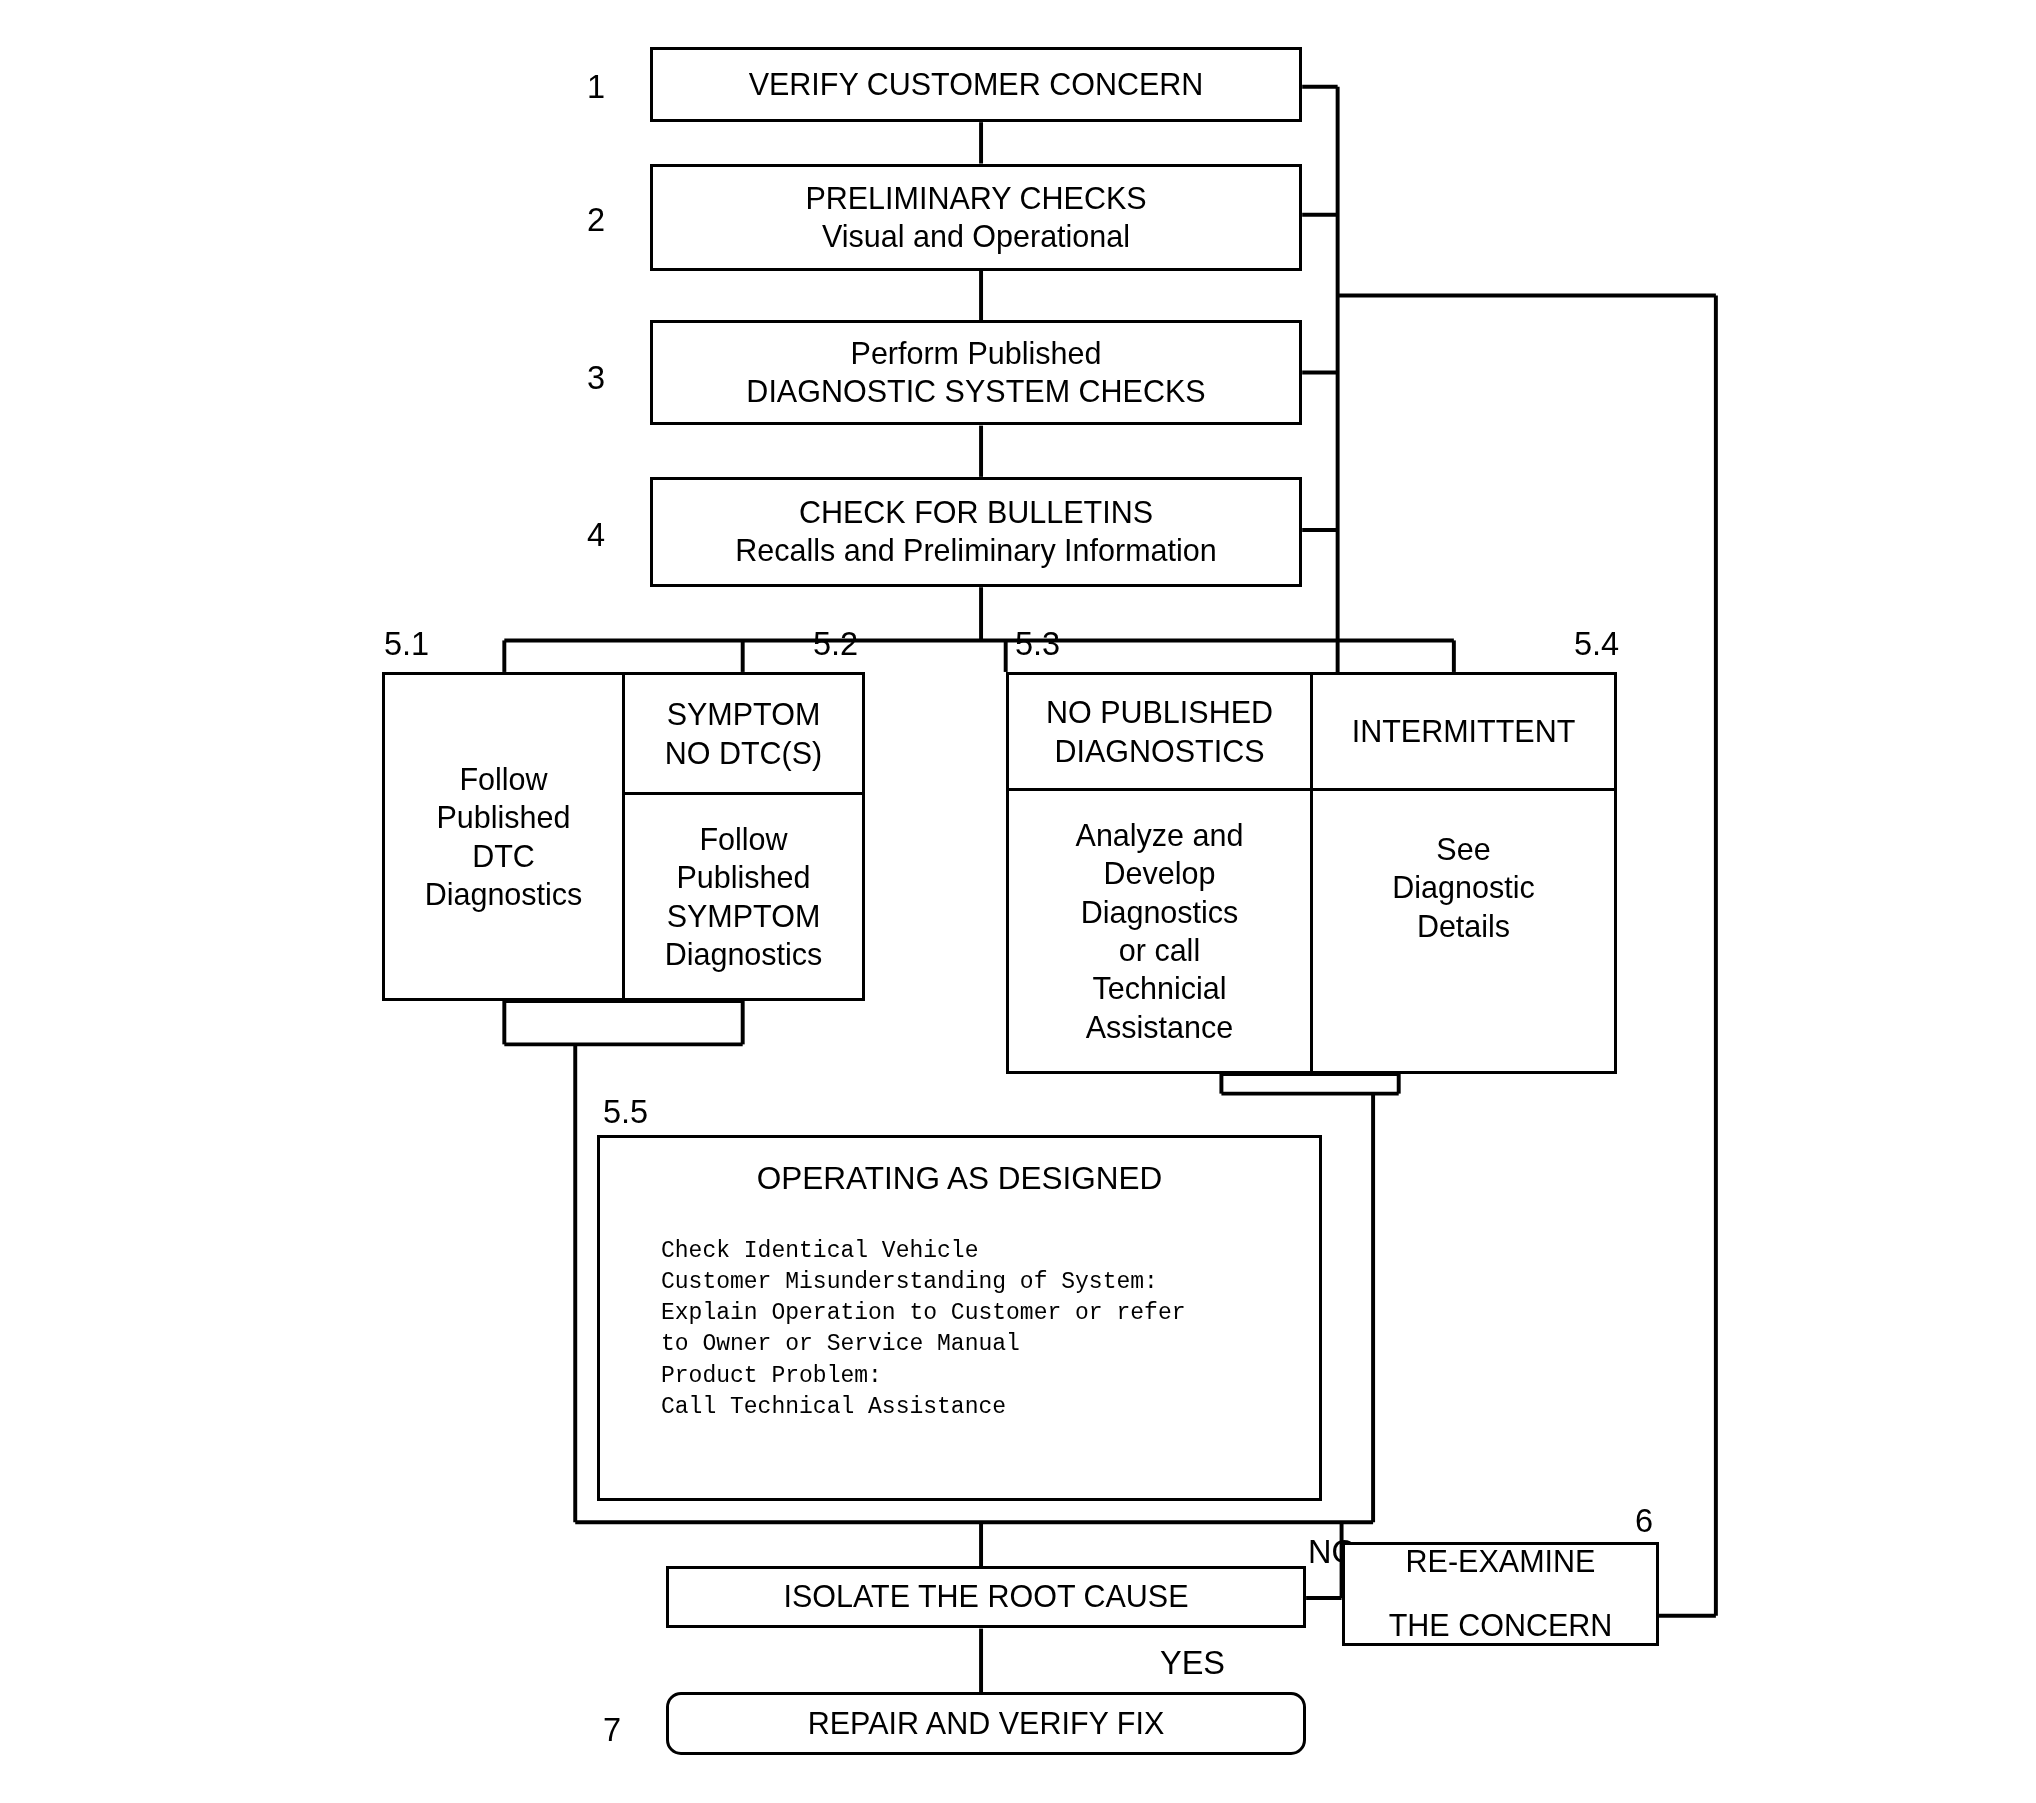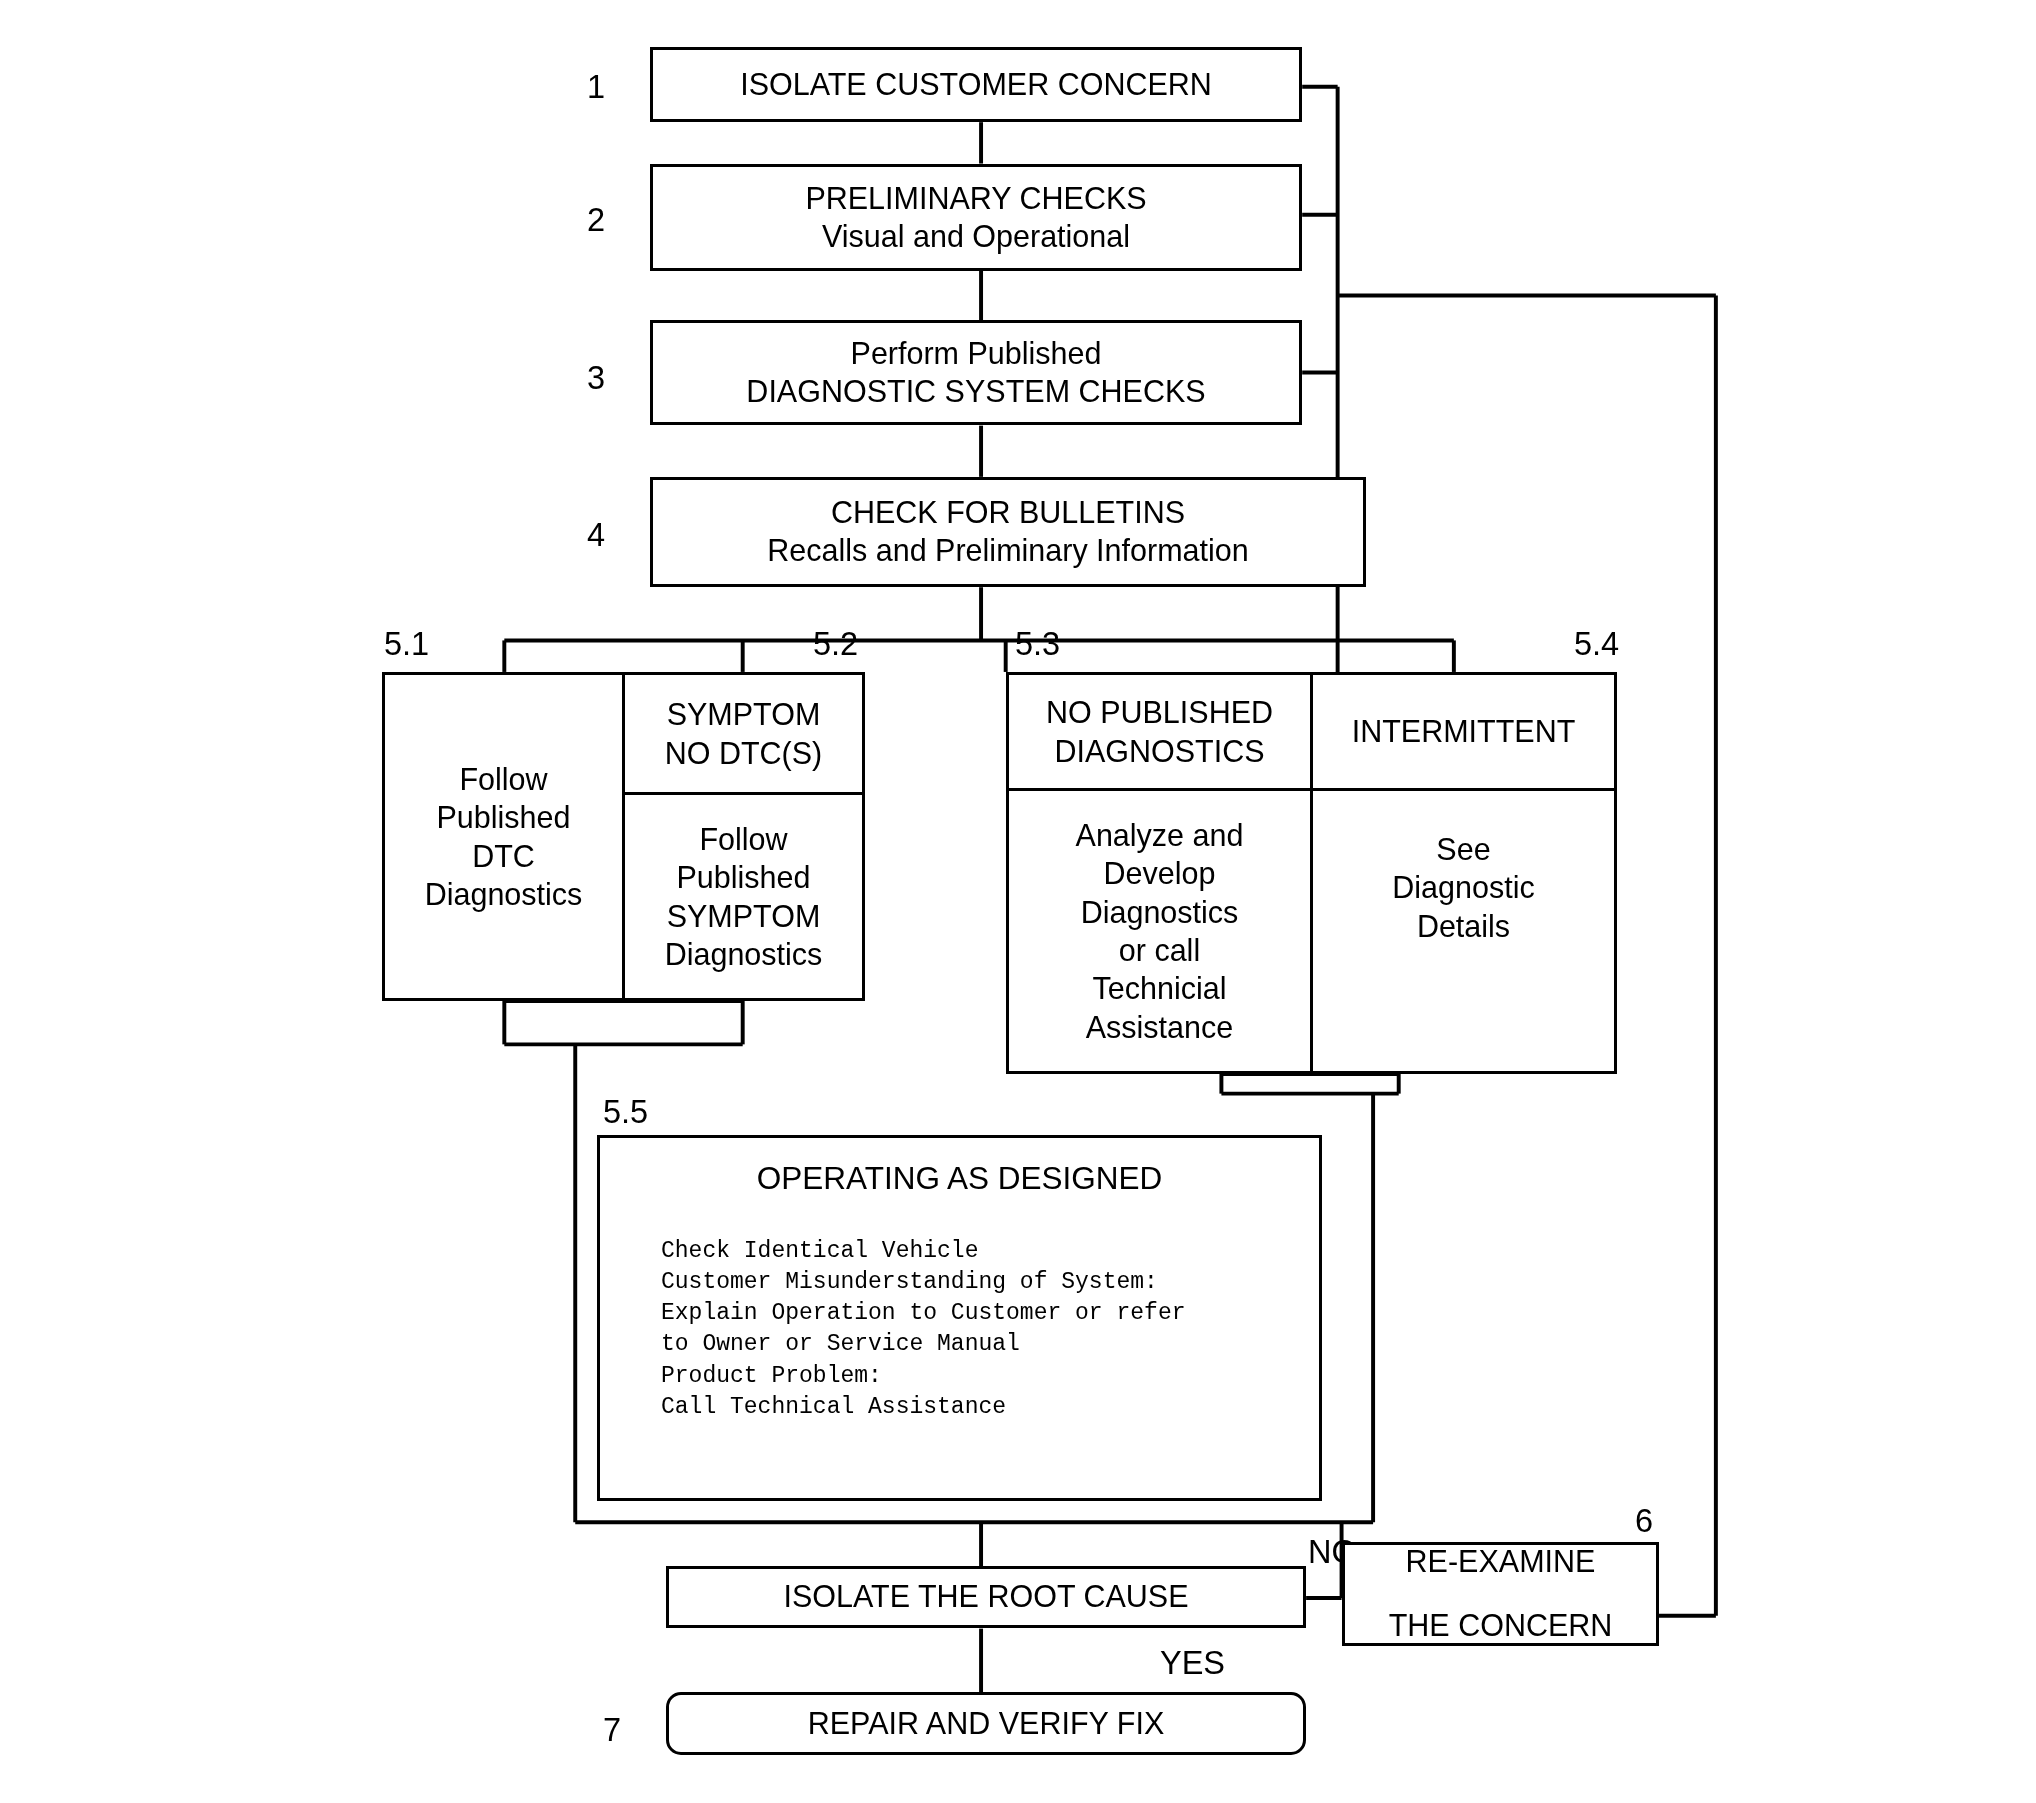--- a/index.html
+++ b/index.html
@@ -160,37 +160,37 @@
 
       <line x1="996" y1="1653" x2="996" y2="1718"></line>
 
       <line x1="1326" y1="1622" x2="1362" y2="1622"></line>
       <line x1="1362" y1="1622" x2="1362" y2="1545"></line>
     </g>
   </svg>
 
   <span class="step-num" style="left:587px; top:71px;">1</span>
   <div class="box" style="left:650px; top:47px; width:652px; height:75px;">
-    <span class="ln caps">ISOLATE CUSTOMER CONCERN</span>
+    <span class="ln caps">VERIFY CUSTOMER CONCERN</span>
   </div>
 
   <span class="step-num" style="left:587px; top:204px;">2</span>
   <div class="box" style="left:650px; top:164px; width:652px; height:107px;">
     <span class="ln caps">PRELIMINARY CHECKS</span>
     <span class="ln mixed">Visual and Operational</span>
   </div>
 
   <span class="step-num" style="left:587px; top:362px;">3</span>
   <div class="box" style="left:650px; top:320px; width:652px; height:105px;">
     <span class="ln mixed">Perform Published</span>
     <span class="ln caps">DIAGNOSTIC SYSTEM CHECKS</span>
   </div>
 
   <span class="step-num" style="left:587px; top:519px;">4</span>
-  <div class="box" style="left:650px; top:477px; width:716px; height:110px;">
+  <div class="box" style="left:650px; top:477px; width:652px; height:110px;">
     <span class="ln caps">CHECK FOR BULLETINS</span>
     <span class="ln mixed">Recalls and Preliminary Information</span>
   </div>
 
   <span class="step-num" style="left:384px; top:628px;">5.1</span>
   <span class="step-num" style="left:813px; top:628px;">5.2</span>
 
   <div class="splitgroup" style="left:382px; top:672px; width:483px; height:329px;">
     <div class="col">
       <div class="cell" style="flex:1;">

